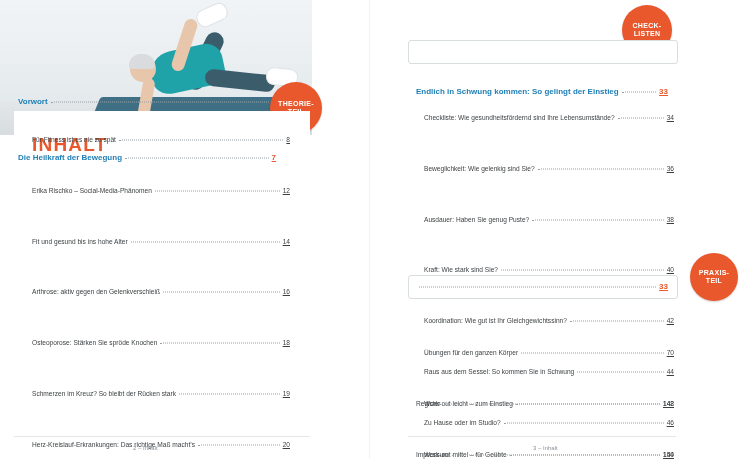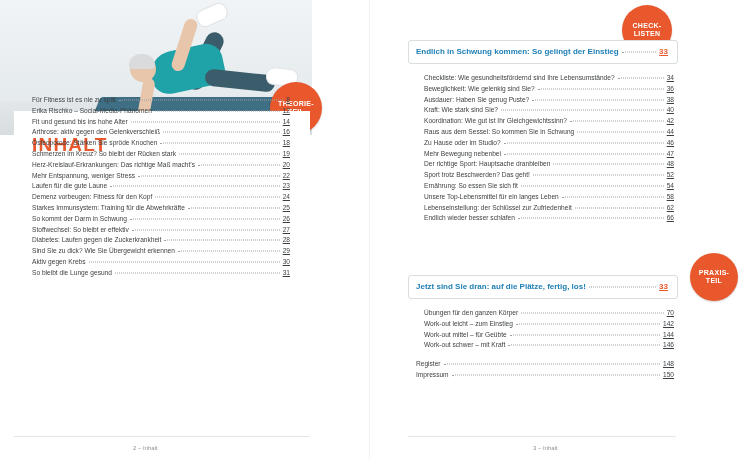--- a/index.html
+++ b/index.html
@@ -182,21 +182,21 @@
   
   .toc-row {
     display: flex;
     align-items: baseline;
     font-size: 6.6px;
     color: #3b3f42;
     line-height: 1.2;
     margin-bottom: 2.9px;
     white-space: nowrap;
   }
-  .toc-row .txt { flex: 0 0 auto; }
+  .toc-row .txt { flex: 0 0 auto; margin-top: 40px; }
   .toc-row .dots {
     flex: 1 1 auto;
     margin: 0 3px;
     border-bottom: 1px dotted #9aa1a6;
     transform: translateY(-1.5px);
     min-width: 8px;
   }
   .toc-row .pg { flex: 0 0 auto; text-align: right; text-decoration: underline; }
 
   .toc-main {
@@ -303,20 +303,32 @@
   </div>
   <div class="badge badge-praxis">
     <span>PRAXIS-</span>
     <span>TEIL</span>
   </div>
 
   <div class="left-card">
     <div class="inhalt-title">INHALT</div>
   </div>
 
+  <div class="left-top-list" id="left-top-list">
+      <div class="toc-row toc-main">
+        <span class="txt">Vorwort</span>
+        <span class="dots"></span>
+        <span class="pg">5</span>
+      </div>
+      <div class="toc-row toc-main">
+        <span class="txt">Die Heilkraft der Bewegung</span>
+        <span class="dots"></span>
+        <span class="pg">7</span>
+      </div>
+    </div>
   <div class="left-sub-list sub-list" id="left-sub-list">
       <div class="toc-row">
         <span class="txt">Für Fitness ist es nie zu spät</span>
         <span class="dots"></span>
         <span class="pg">8</span>
       </div>
       <div class="toc-row">
         <span class="txt">Erika Rischko – Social-Media-Phänomen</span>
         <span class="dots"></span>
         <span class="pg">12</span>
@@ -478,21 +490,20 @@
       <div class="toc-row">
         <span class="txt">Endlich wieder besser schlafen</span>
         <span class="dots"></span>
         <span class="pg">66</span>
       </div>
     </div>
 
   <div class="right-card2"></div>
   <div class="right-card2-inner">
     <div class="toc-row toc-main">
-      <span class="txt">Jetzt sind Sie dran: auf die Plätze, fertig, los!</span>
       <span class="dots"></span>
       <span class="pg">33</span>
     </div>
   </div>
   <div class="right-list2" id="right-list2">
       <div class="toc-row">
         <span class="txt">Übungen für den ganzen Körper</span>
         <span class="dots"></span>
         <span class="pg">70</span>
       </div>

